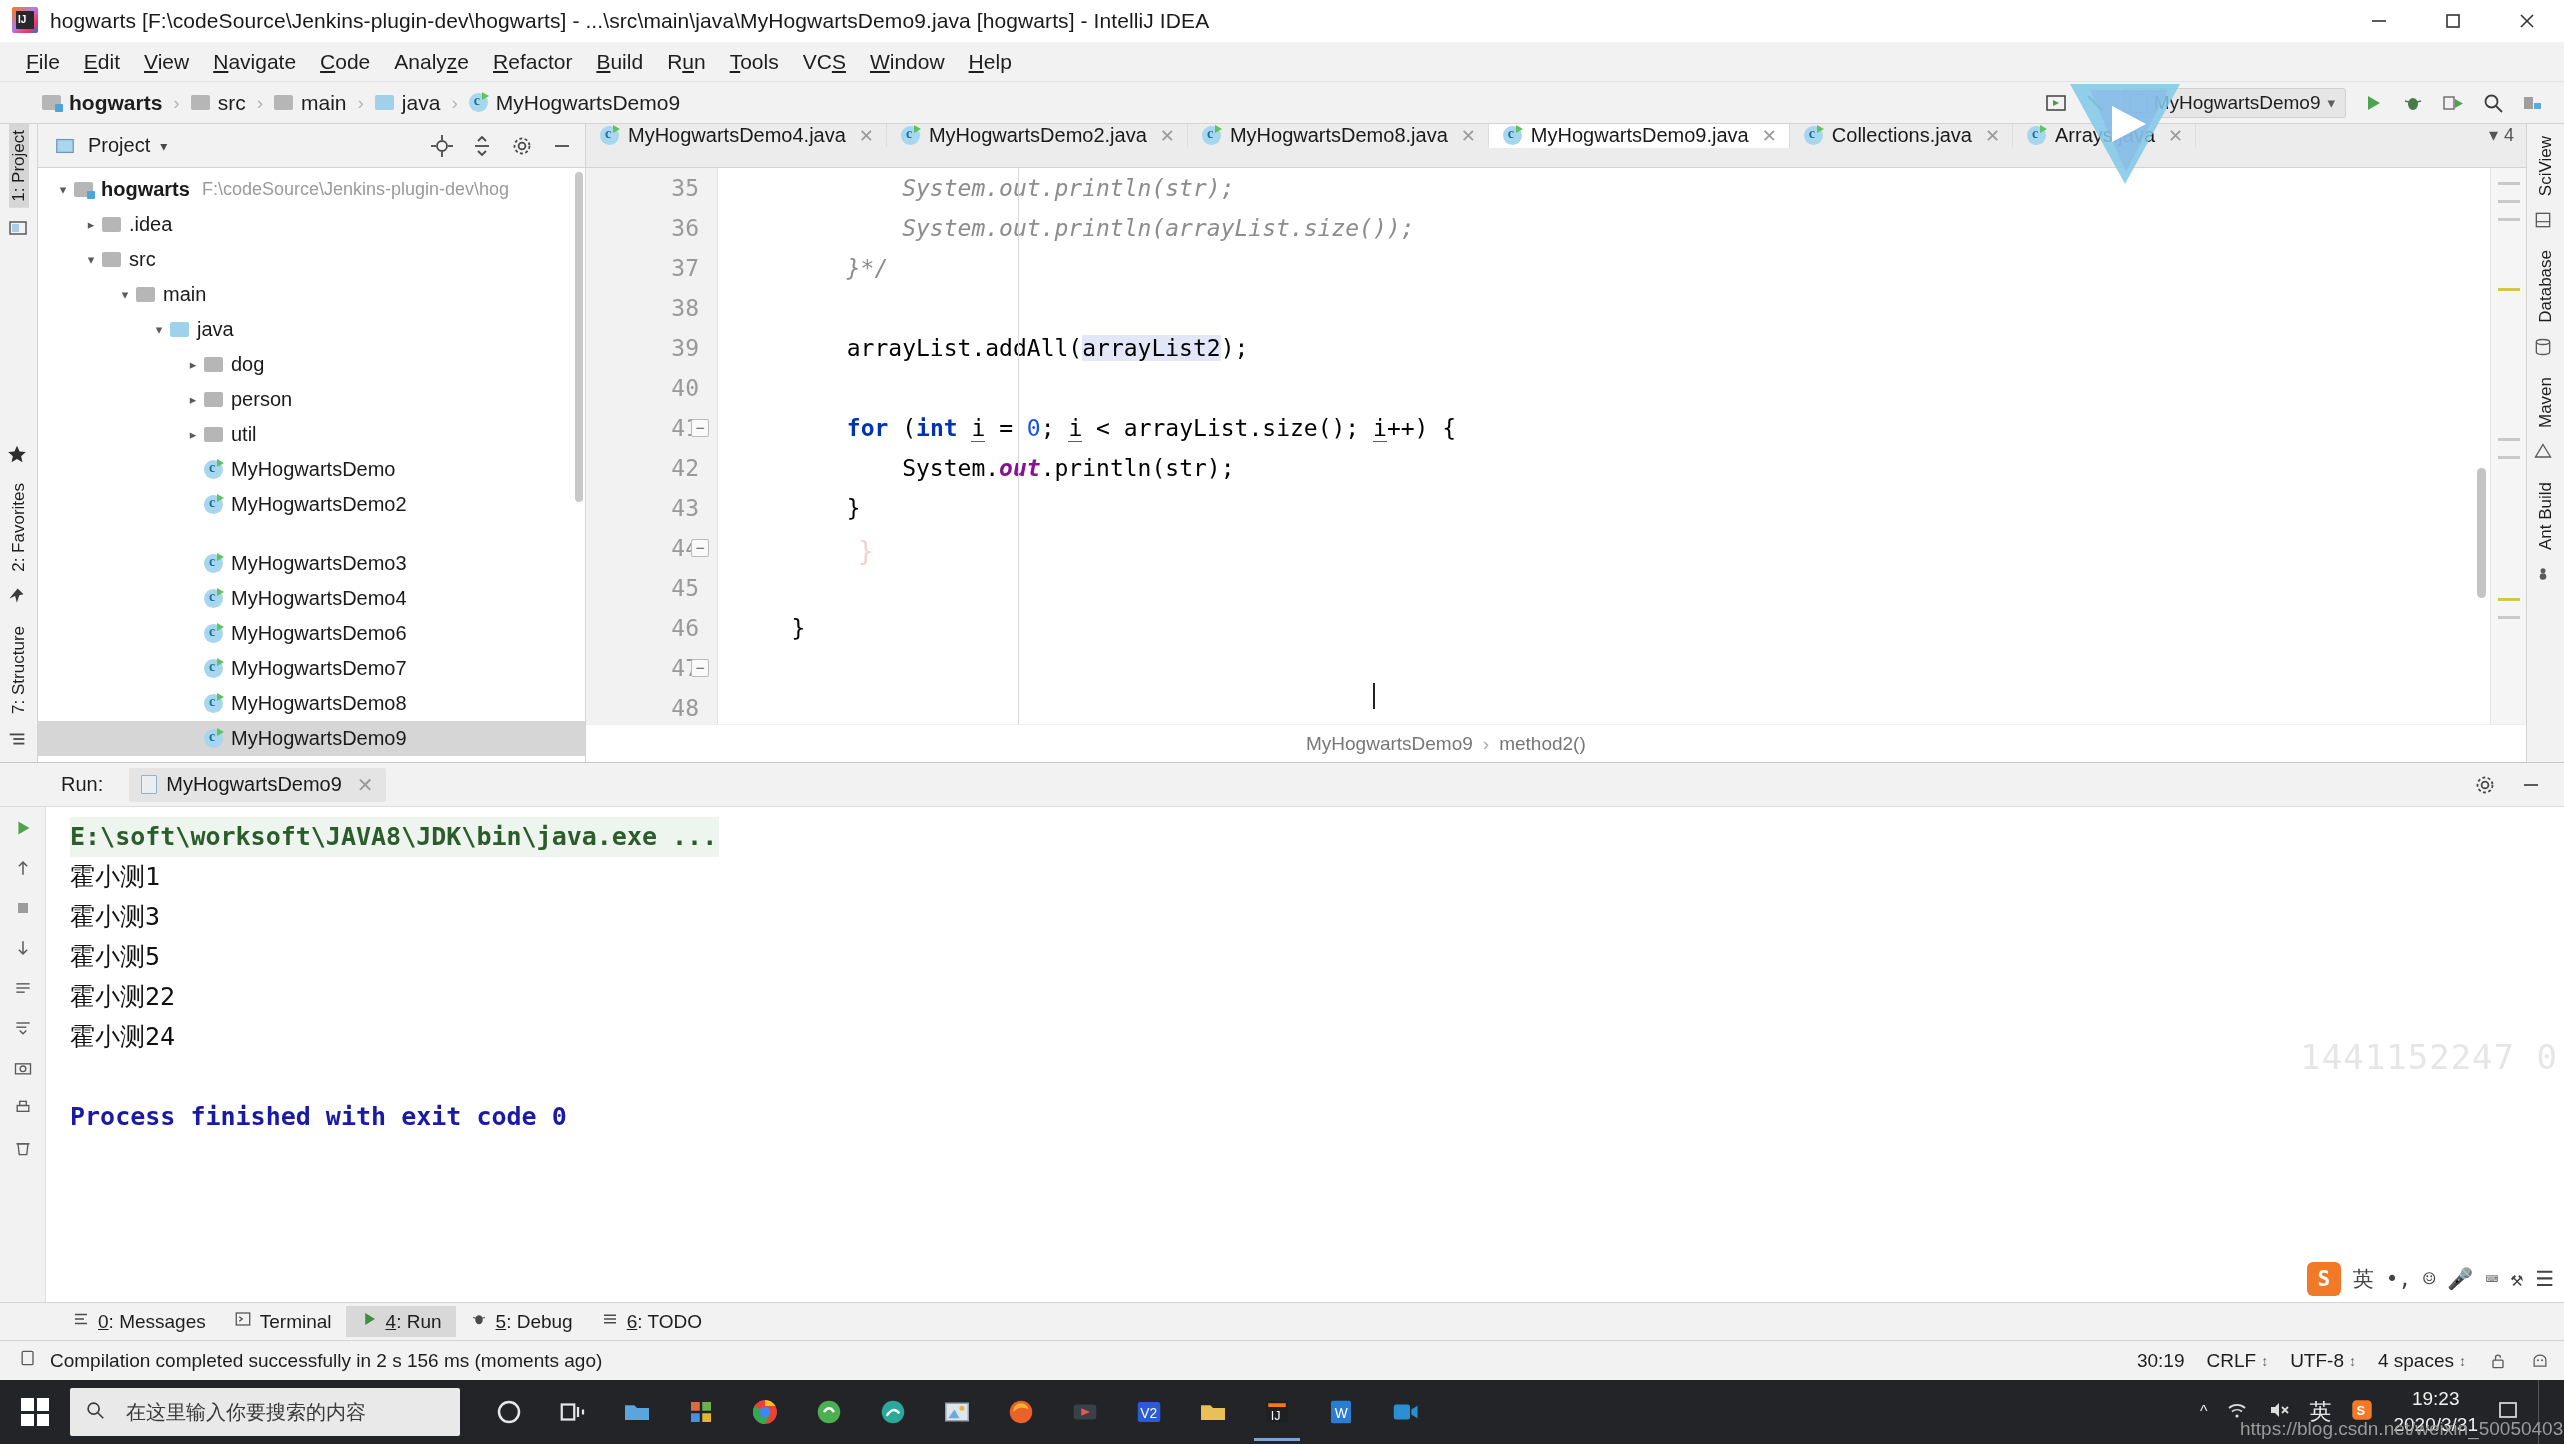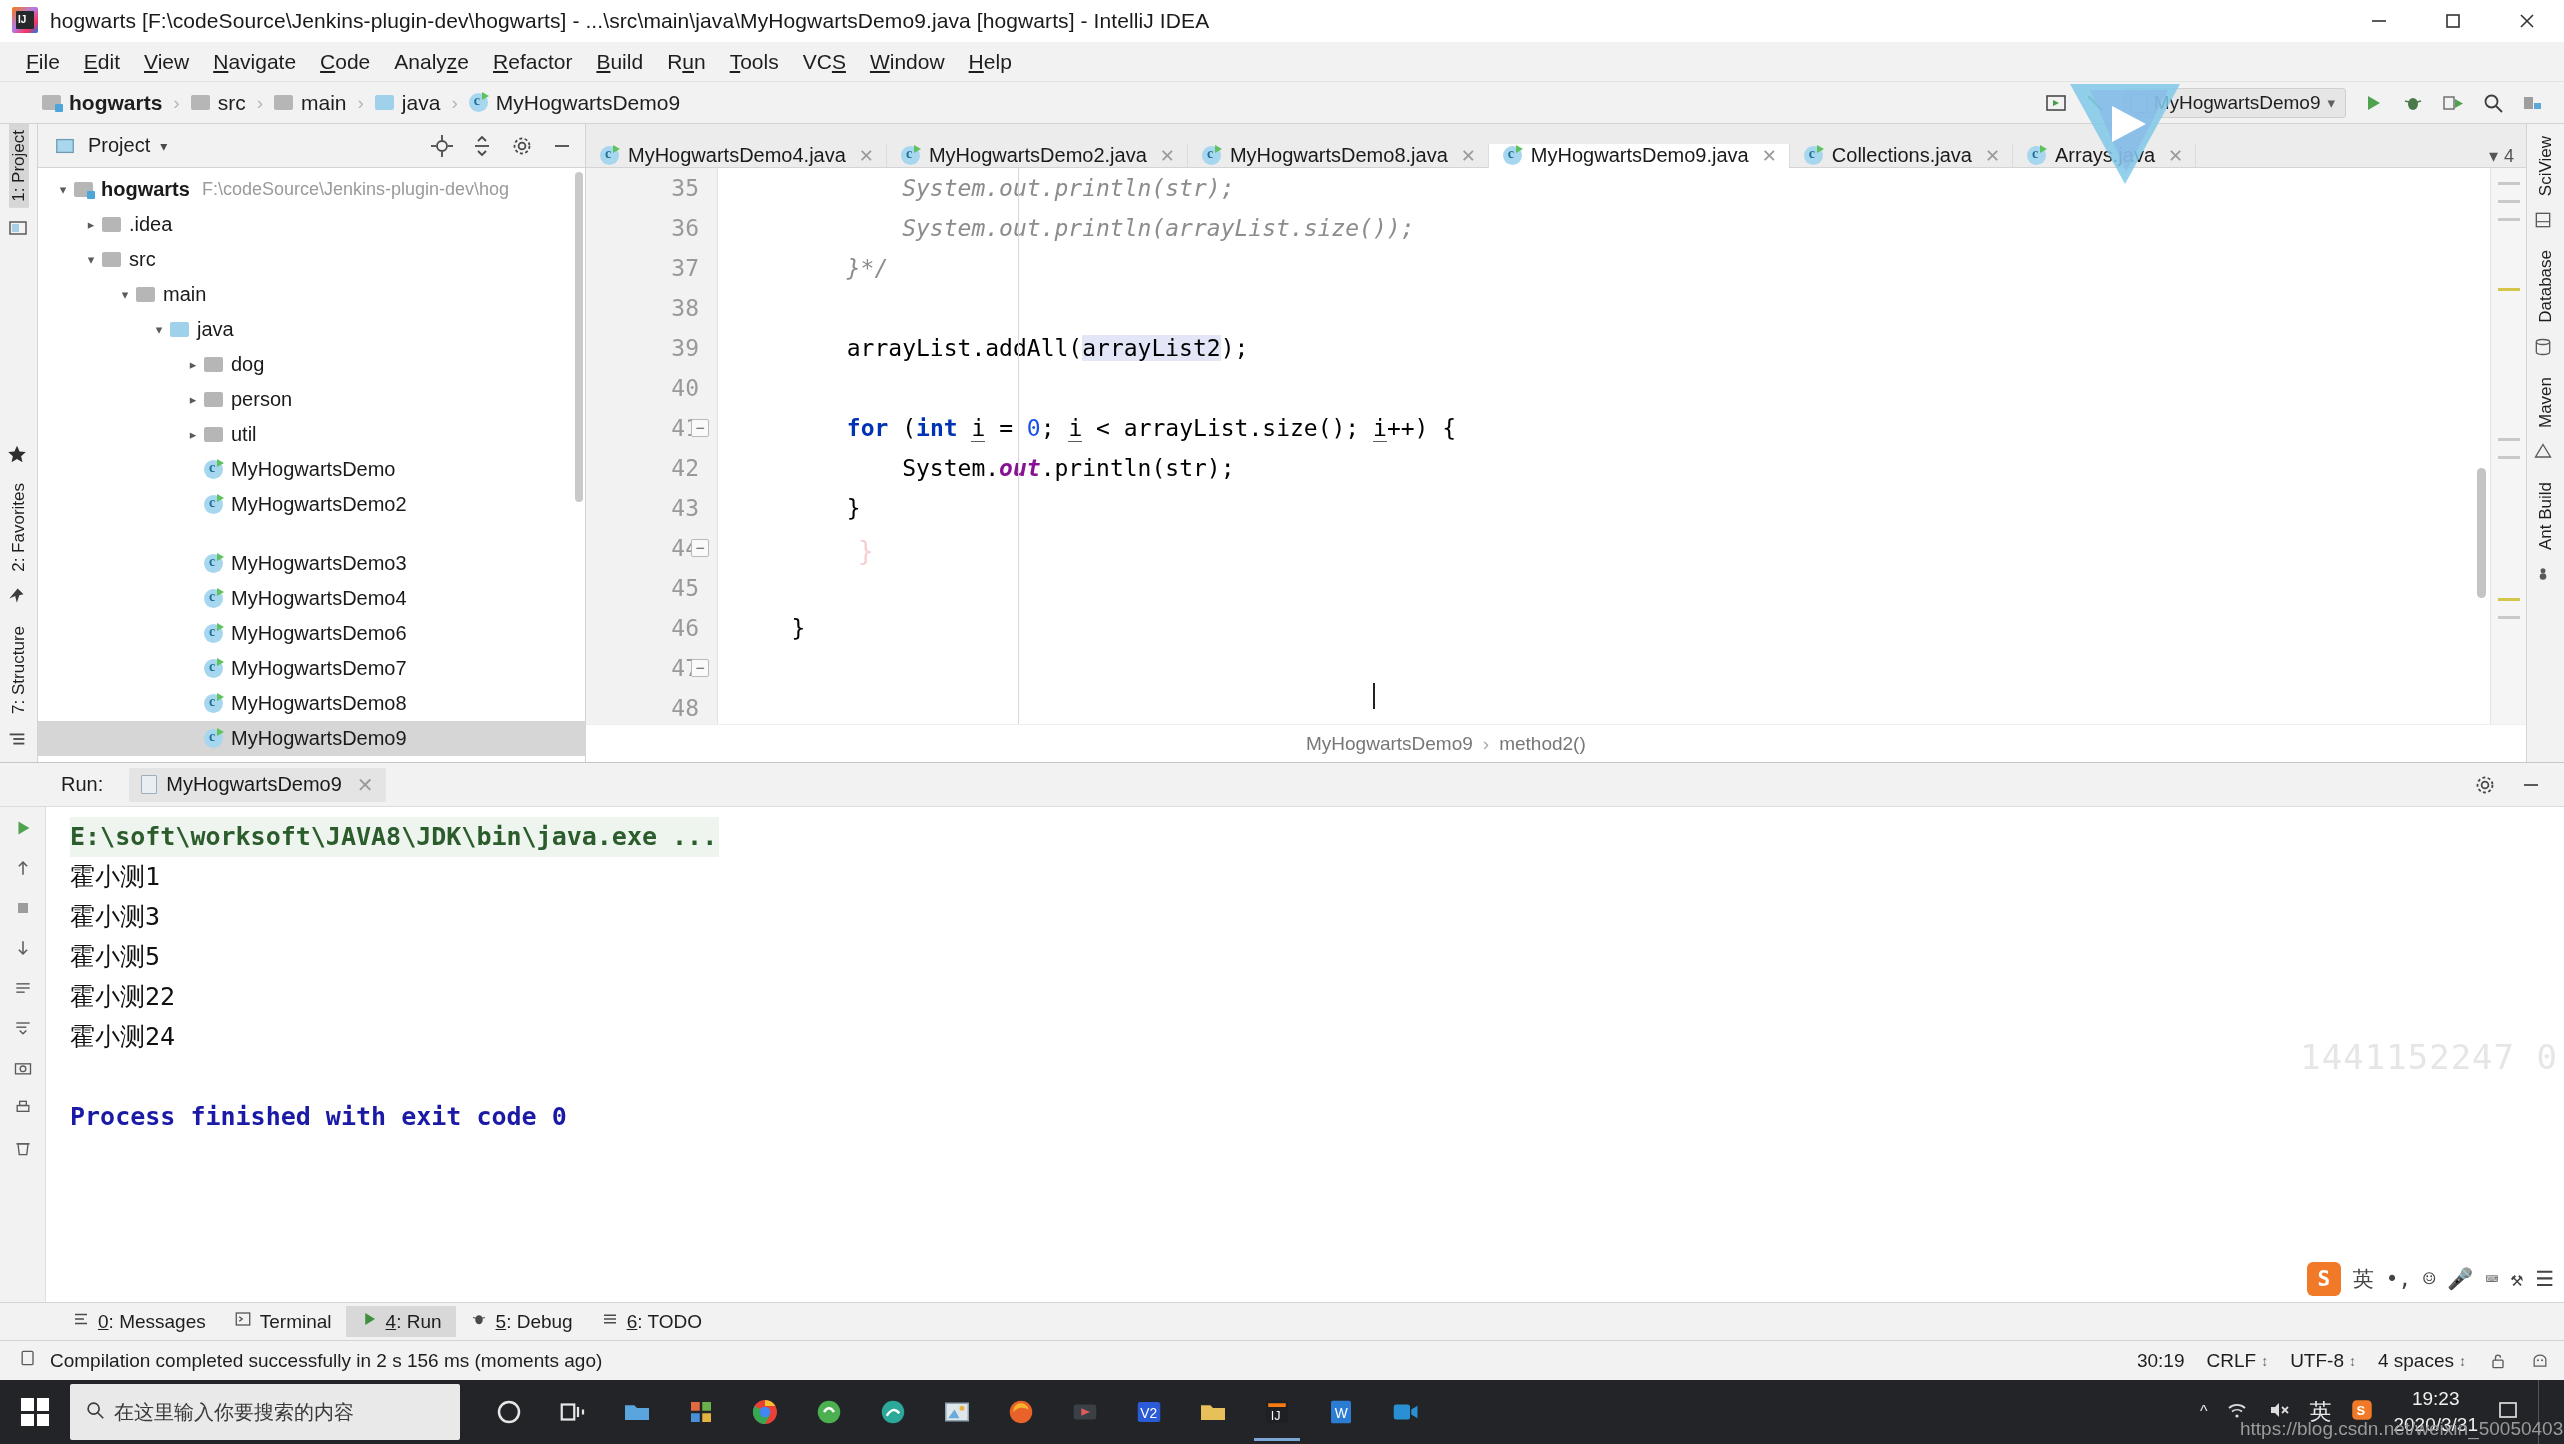--- a/index.html
+++ b/index.html
@@ -181,21 +181,21 @@
   }
   .pp-scroll {
     position: absolute; right: 2px; top: 4px; width: 8px; height: 330px;
     background: #c9c9c9; border-radius: 4px;
   }
 
   
   .editor-col { flex: 1 1 auto; display: flex; flex-direction: column; min-width: 0; background: #fff; }
   .tabbar {
     height: 44px; flex: 0 0 44px; background: #ececec;
-    display: flex; align-items: flex-end; border-bottom: 1px solid #d4d4d4;
+    display: flex; align-items: flex-start; border-bottom: 1px solid #d4d4d4;
     position: relative;
   }
   .etab {
     display: flex; align-items: center; gap: 9px; padding: 0 12px 0 14px;
     font-size: 20px; color: #1a1a1a; border-right: 1px solid #dcdcdc;
     background: #ececec; white-space: nowrap; position: relative;
   }
   .etab.active { background: #ffffff; }
   .etab.active::after {
     content: ""; position: absolute; left: 0; right: 0; bottom: -1px; height: 2px; background: #fff;
@@ -338,22 +338,22 @@
   }
   .start-btn {
     width: 70px; height: 64px; display: flex; align-items: center; justify-content: center;
   }
   .win-glyph {
     width: 28px; height: 28px;
     display: grid; grid-template-columns: 1fr 1fr; grid-template-rows: 1fr 1fr; gap: 3px;
   }
   .win-glyph i { background: #ffffff; display: block; }
   .search-box {
-    width: 390px; height: 56px; background: #e9e9e9; border-radius: 2px;
-    display: flex; align-items: center; gap: 8px; padding: 0 14px;
+    width: 390px; height: 48px; background: #e9e9e9; border-radius: 2px;
+    display: flex; align-items: center; gap: 20px; padding: 0 14px;
     color: #3a3a3a; font-size: 20px;
   }
   .tb-apps { display: flex; align-items: center; gap: 2px; margin-left: 18px; }
   .tb-app {
     width: 62px; height: 62px; display: flex; align-items: center; justify-content: center;
     position: relative;
   }
   .tb-app.active::after {
     content: ""; position: absolute; left: 8px; right: 8px; bottom: 2px; height: 3px;
     background: #7ba7d7;

